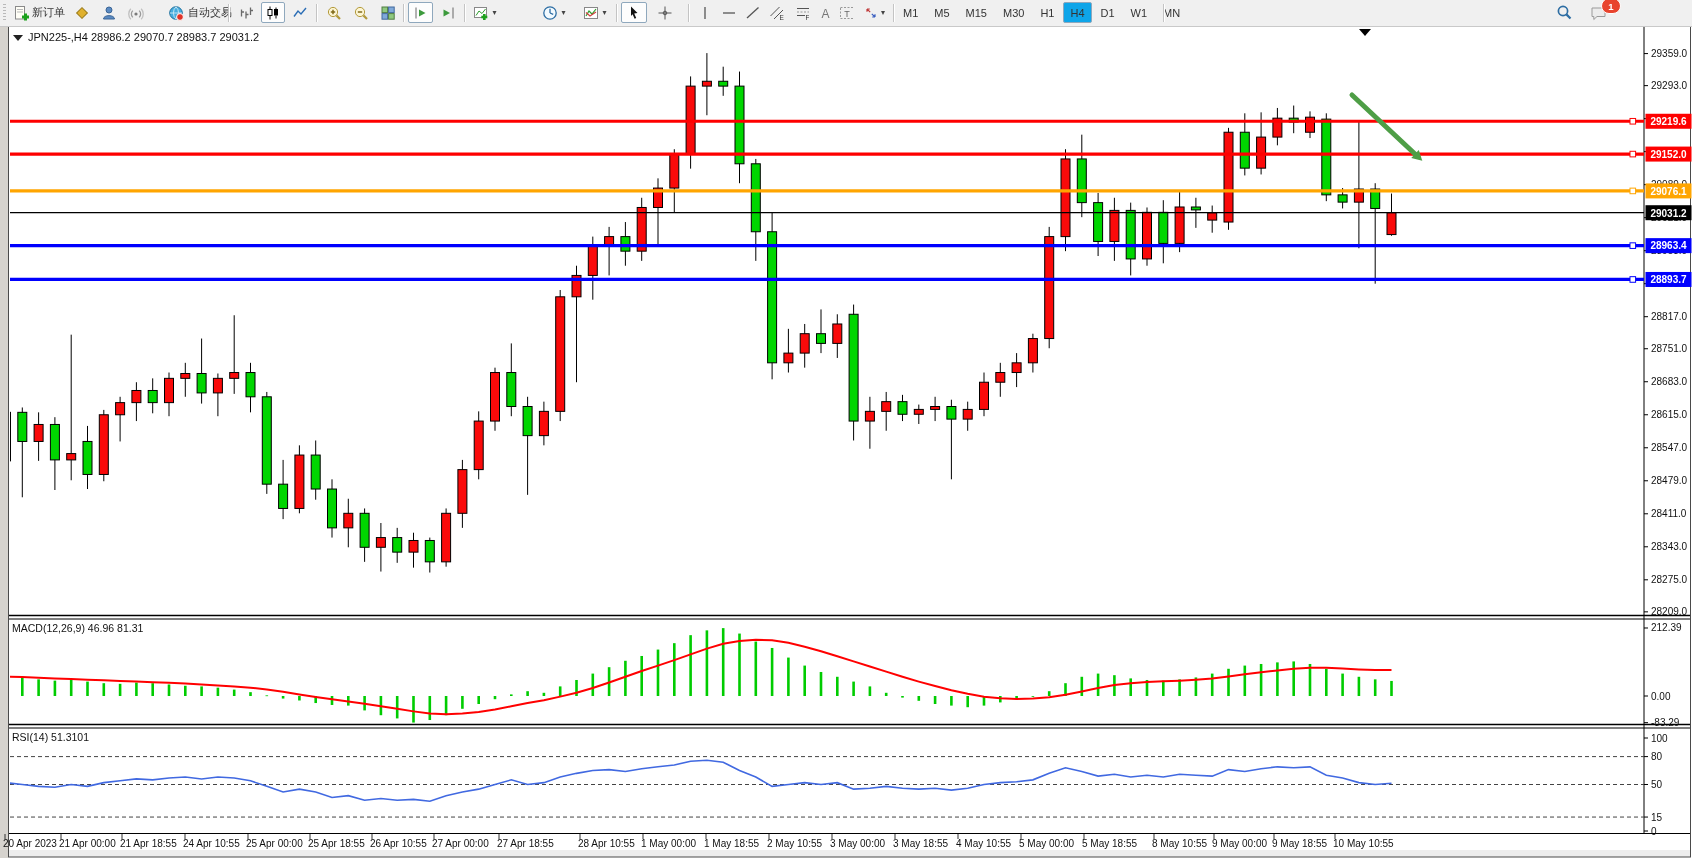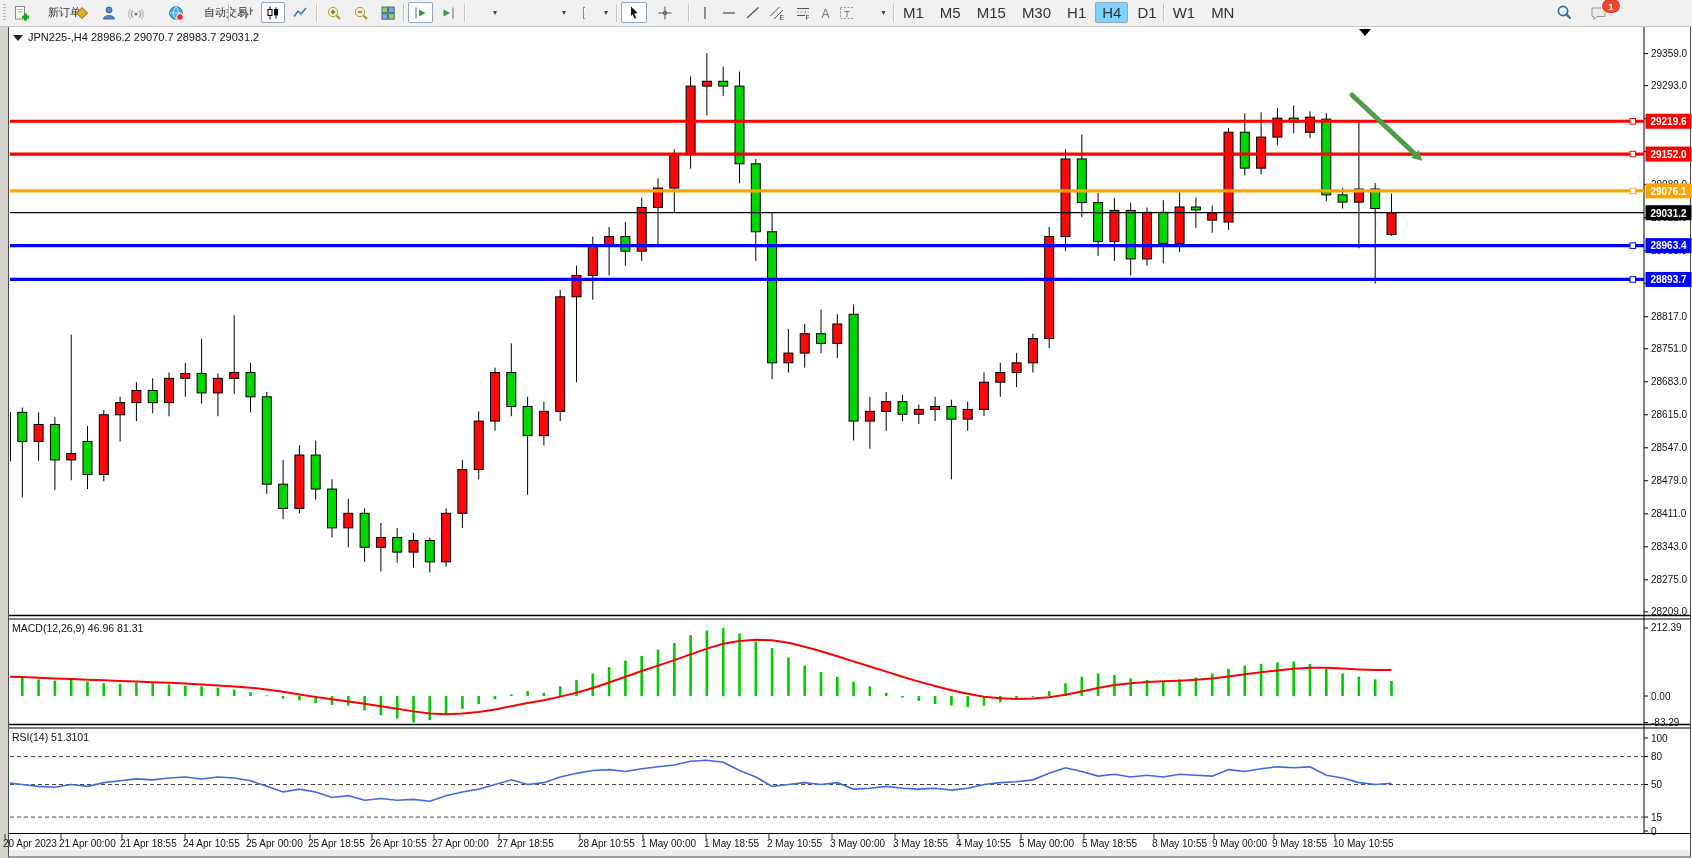--- a/index.html
+++ b/index.html
@@ -6,30 +6,30 @@
   body{width:1692px;height:858px;position:relative;overflow:hidden;background:#fff;
        font-family:"Liberation Sans",sans-serif;}
   svg text{font-family:"Liberation Sans",sans-serif;}
   #plot{position:absolute;left:0;top:0;}
   .title-text{font-size:11px;fill:#111;}
   .ind-label{font-size:10.5px;fill:#111;}
   
   #toolbar{position:absolute;left:0;top:0;width:1692px;height:26px;background:#f0f0f0;
            border-bottom:1px solid #c9c9c9;z-index:5;}
   .tbtn{position:absolute;top:2px;height:21px;display:flex;align-items:center;justify-content:center;
-        gap:19px;border:1px solid transparent;border-radius:2px;font-size:11px;color:#333;
+        gap:3px;border:1px solid transparent;border-radius:2px;font-size:11px;color:#333;
         padding:0 3px;box-sizing:border-box;cursor:default;}
   .tbtn.active{background:#fdfdfd;border-color:#8fa8bd;}
   .tsep{position:absolute;top:4px;height:18px;width:1px;background:#c4c4c4;border-right:1px solid #fff;}
   .tgrip{position:absolute;top:4px;height:18px;width:3px;
          background:repeating-linear-gradient(180deg,#b9b9b9 0 1px,transparent 1px 3px);}
   .caret{font-size:8px;color:#444;line-height:1;}
   .tf-btn{height:21px;display:flex;align-items:center;justify-content:center;padding:0 6px;
-          font-size:15px;color:#333;border:1px solid transparent;border-radius:2px;box-sizing:border-box;}
-  .tf-btn.active{background:#7dd3fc;border-color:#8fa8bd;}
+          font-size:11px;color:#333;border:1px solid transparent;border-radius:2px;box-sizing:border-box;}
+  .tf-btn.active{background:#0ea5e9;border-color:#8fa8bd;}
   #tf-group{position:absolute;left:896px;top:2px;display:flex;gap:2px;}
   #notif-badge{position:absolute;right:-6px;top:-5px;min-width:14px;height:14px;border-radius:8px;
                background:#e8442e;color:#fff;font-size:9.5px;font-weight:bold;display:flex;
                align-items:center;justify-content:center;padding:0 2px;border:1px solid #fff;}
 </style>
 </head>
 <body>
 
 <svg id="plot" width="1692" height="858">
   <g id="generated">

